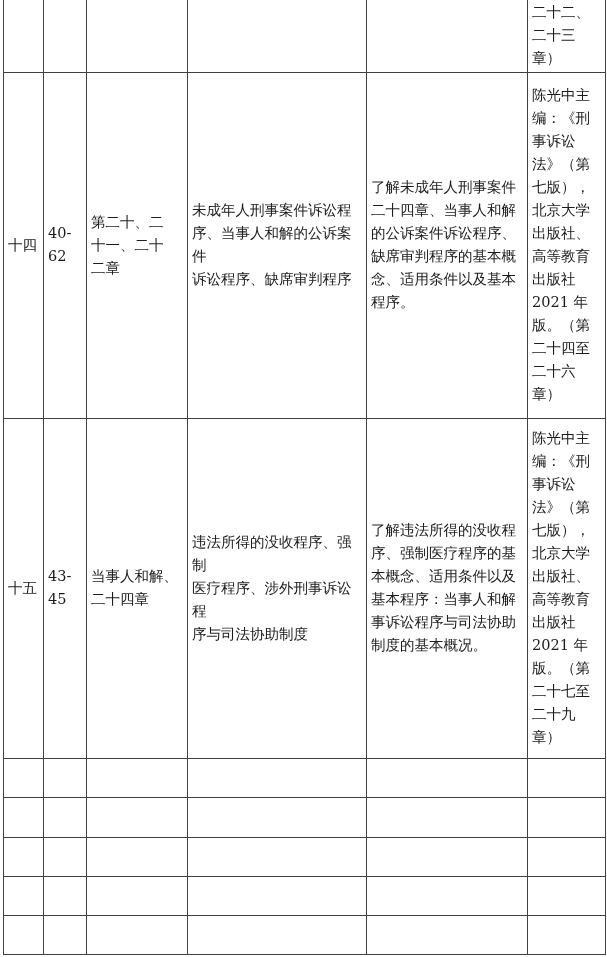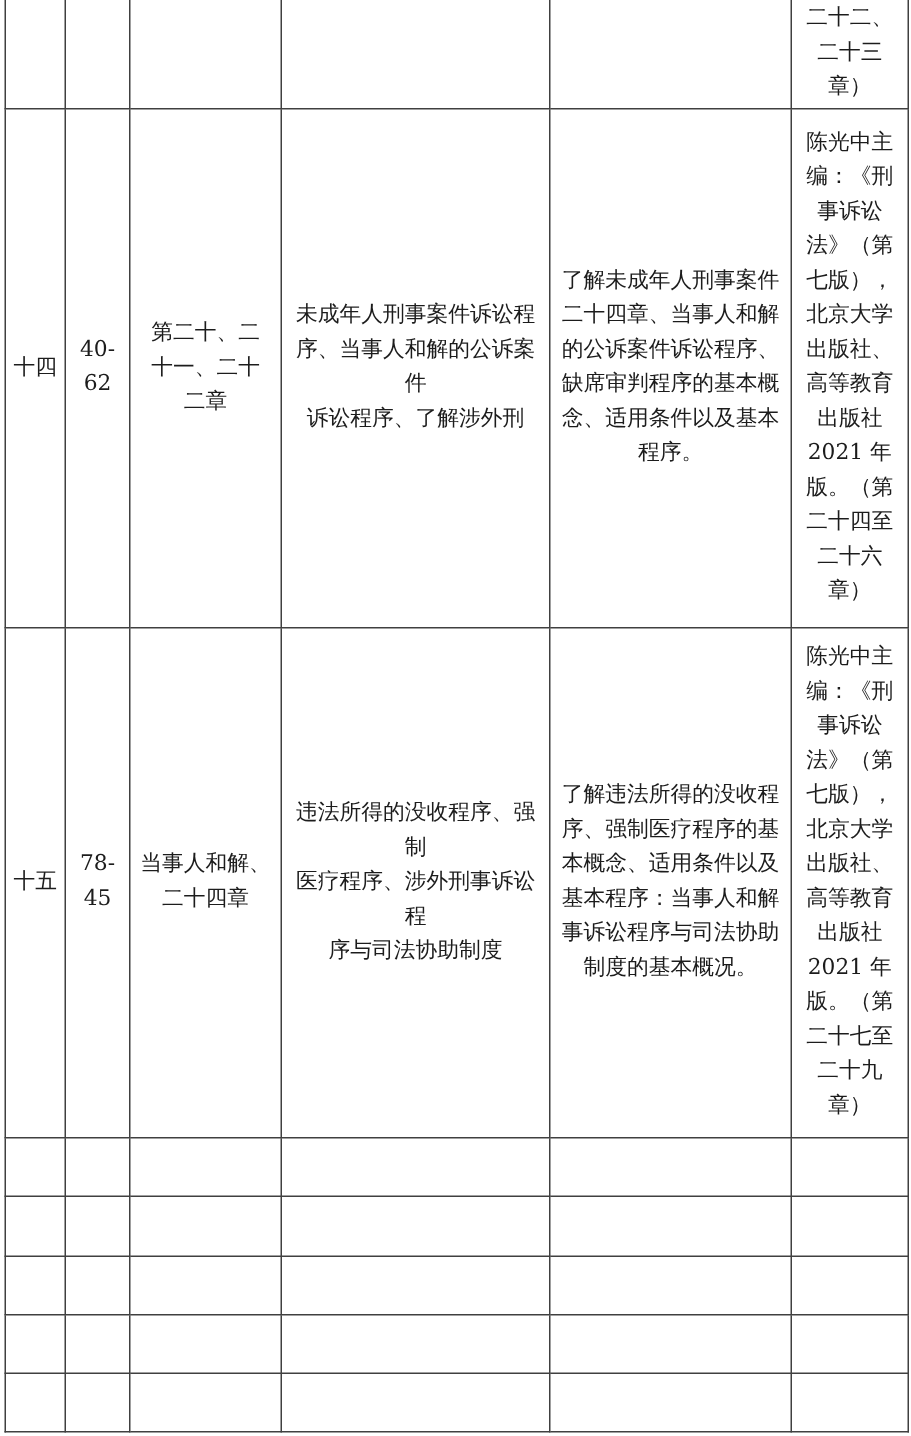--- a/index.html
+++ b/index.html
@@ -21,21 +21,20 @@
     table-layout: fixed;
     width: 602px;
     margin-left: 3px;
     margin-top: 0;
   }
   table.schedule td {
     border: 1px solid #404040;
     padding: 0 4px;
     font-size: 14.5px;
     line-height: 23px;
-    text-align: center;
     vertical-align: middle;
     white-space: pre-line;
     overflow: hidden;
   }
   
   tr.row-cont td {
     border-top: none;
     vertical-align: top;
     padding-top: 1px;
   }
@@ -75,21 +74,21 @@
       </tr>
 
       <tr class="row-14">
         <td>十四</td>
         <td>40-62</td>
         <td>第二十、二
 十一、二十
 二章</td>
         <td class="c-content">未成年人刑事案件诉讼程
 序、当事人和解的公诉案件
-诉讼程序、了解涉外刑</td>
+诉讼程序、缺席审判程序</td>
         <td>了解未成年人刑事案件
 二十四章、当事人和解
 的公诉案件诉讼程序、
 缺席审判程序的基本概
 念、适用条件以及基本
 程序。</td>
         <td>陈光中主
 编：《刑
 事诉讼
 法》（第
@@ -100,21 +99,21 @@
 出版社
 2021 年
 版。（第
 二十四至
 二十六
 章）</td>
       </tr>
 
       <tr class="row-15">
         <td>十五</td>
-        <td>78-45</td>
+        <td>43-45</td>
         <td>当事人和解、
 二十四章</td>
         <td class="c-content">违法所得的没收程序、强制
 医疗程序、涉外刑事诉讼程
 序与司法协助制度</td>
         <td>了解违法所得的没收程
 序、强制医疗程序的基
 本概念、适用条件以及
 基本程序：当事人和解
 事诉讼程序与司法协助

